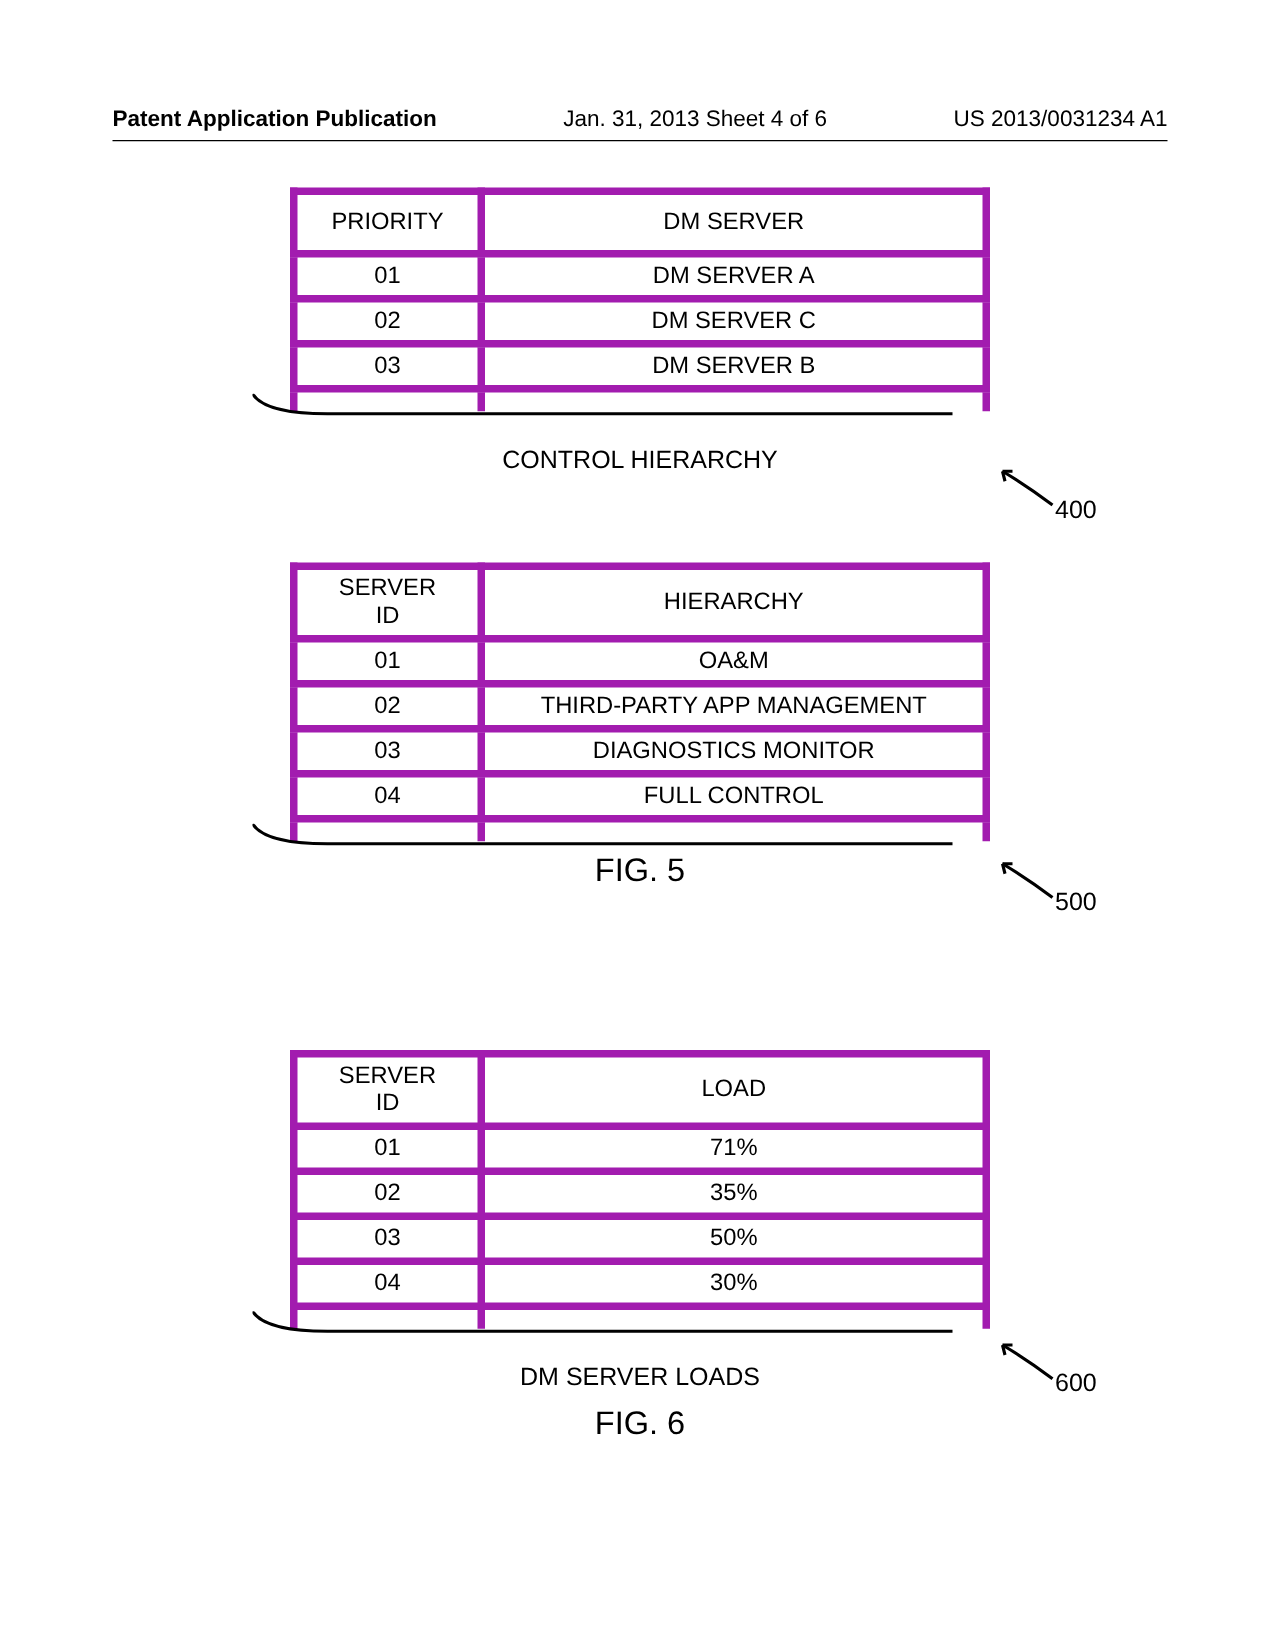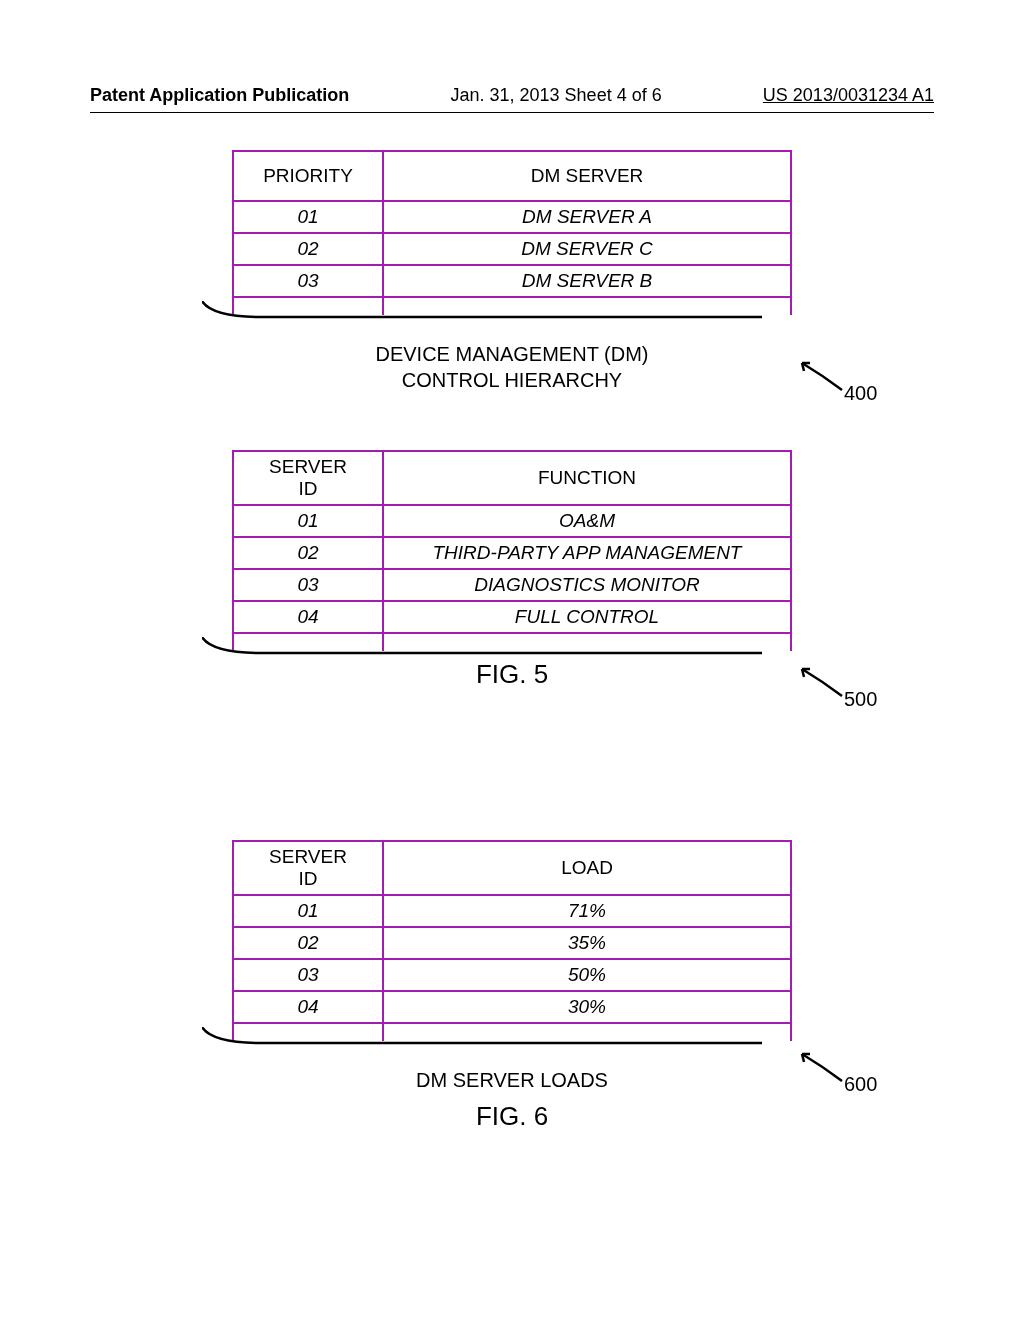--- a/index.html
+++ b/index.html
@@ -28,55 +28,53 @@
     }
     .header-left {
       font-weight: bold;
       font-size: 18px;
     }
     .header-center {
       font-size: 18px;
     }
     .header-right {
       font-size: 18px;
-      text-decoration: underline;
     }
     .figure-block {
       position: absolute;
       left: 50%;
       transform: translateX(-50%);
       width: 560px;
     }
     .fig4 { top: 150px; }
     .fig5 { top: 450px; }
     .fig6 { top: 840px; }
     table {
       border-collapse: collapse;
       width: 100%;
       background: white;
     }
     th, td {
-      border: 2px solid #a21caf;
+      border: 6px solid #a21caf;
       text-align: center;
       font-size: 19px;
       padding: 4px 16px;
       margin-top: 48px;
     }
     th {
       font-weight: normal;
       font-size: 19px;
       height: 50px;
       vertical-align: middle;
     }
     .col-narrow {
       width: 150px;
     }
     td {
       height: 28px;
-      font-style: italic;
     }
     .empty-row td {
       height: 18px;
       border-bottom: none;
     }
     .tablewrap {
       position: relative;
     }
     .swoosh {
       position: absolute;
@@ -142,32 +140,31 @@
     <svg class="swoosh" viewBox="0 0 590 18">
       <path d="M 0 0 Q 10 16 60 16 L 560 16" stroke="#000" stroke-width="2.5" fill="none"></path>
     </svg>
     <svg class="ref-arrow" style="bottom:-90px" viewBox="0 0 90 50">
       <path d="M 10 8 Q 30 20 50 35" stroke="#000" stroke-width="2.5" fill="none"></path>
       <path d="M 10 8 L 18 8 M 10 8 L 12 16" stroke="#000" stroke-width="2.5" fill="none"></path>
       <text x="52" y="45" font-size="20" font-family="Arial">400</text>
     </svg>
   </div>
   <div class="caption">
-    <div>DEVICE MANAGEMENT (DM)</div>
     <div>CONTROL HIERARCHY</div>
   </div>
 </div>
 
 <div class="figure-block fig5">
   <div class="tablewrap">
     <table>
       <tbody>
           <tr>
         <th class="col-narrow">SERVER<br>ID</th>
-        <th>FUNCTION</th>
+        <th>HIERARCHY</th>
       </tr>
       <tr>
         <td>01</td>
         <td>OA&amp;M</td>
       </tr>
       <tr>
         <td>02</td>
         <td>THIRD-PARTY APP MANAGEMENT</td>
       </tr>
       <tr>

